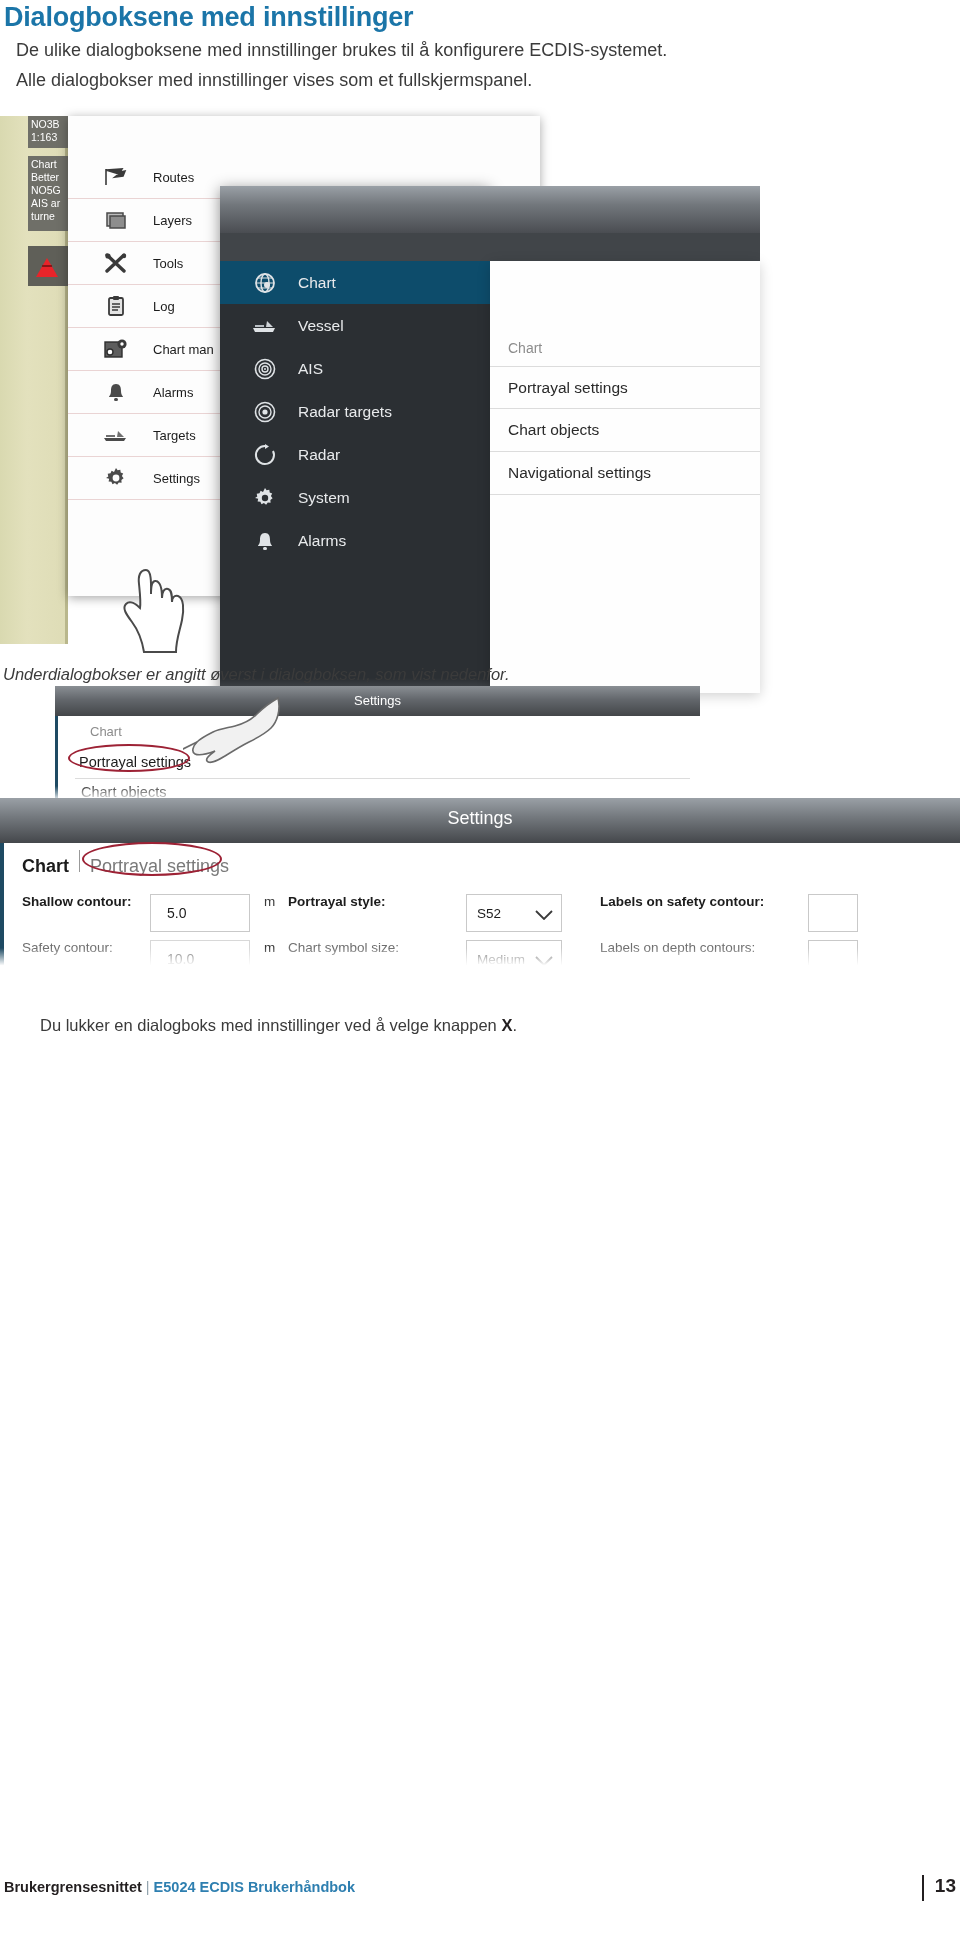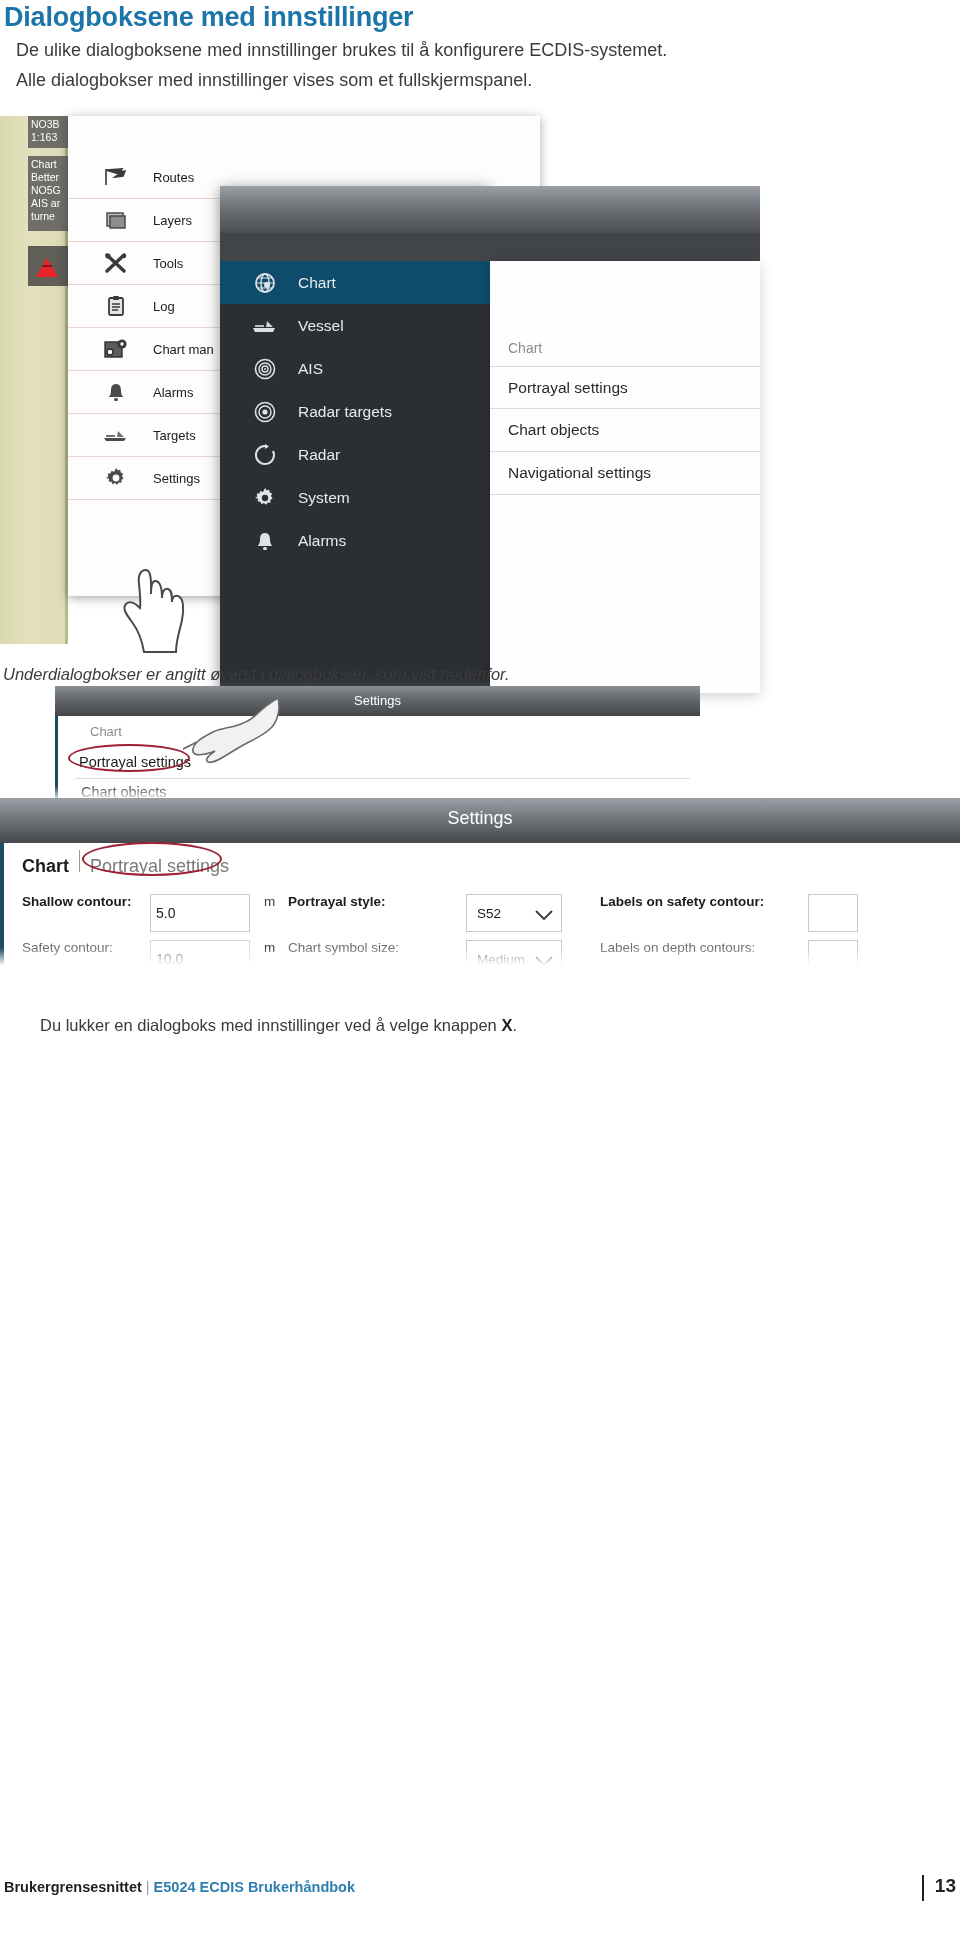--- a/index.html
+++ b/index.html
@@ -174,21 +174,21 @@
   .f3-tab-chart { font-size: 18px; font-weight: bold; color:#1c1c1c; }
   .f3-tab-div { width:1px; height:22px; background:#999; }
   .f3-tab-por { font-size: 18px; color:#7a7a7a; }
   .e2 { left: 82px; top: 44px; width: 140px; height: 34px; }
 
   .frow { position:absolute; display:flex; }
   .flabel { font-size: 13.5px; color:#1c1c1c; font-weight: bold; }
   .flabel.dim { color:#6f6f6f; font-weight: normal; }
   .finput {
     border: 1px solid #c9c9c9; background:#fff; height: 38px; width: 100px;
-    display:flex; align-items:center; padding-left: 5px; font-size: 14px; color:#1c1c1c;
+    display:flex; align-items:center; padding-left: 16px; font-size: 14px; color:#1c1c1c;
   }
   .finput.dim { color:#6f6f6f; border-color:#d8d8d8; }
   .funit { font-size: 13.5px; color:#3a3a3a; margin-left: 14px; }
   .fselect {
     border: 1px solid #c9c9c9; background:#fff; height: 38px; width: 96px;
     display:flex; align-items:center; justify-content:space-between;
     padding: 0 8px 0 10px; font-size: 13.5px; color:#1c1c1c;
   }
   .fselect.dim { color:#6f6f6f; }
   .chev { width: 18px; height: 10px; }

